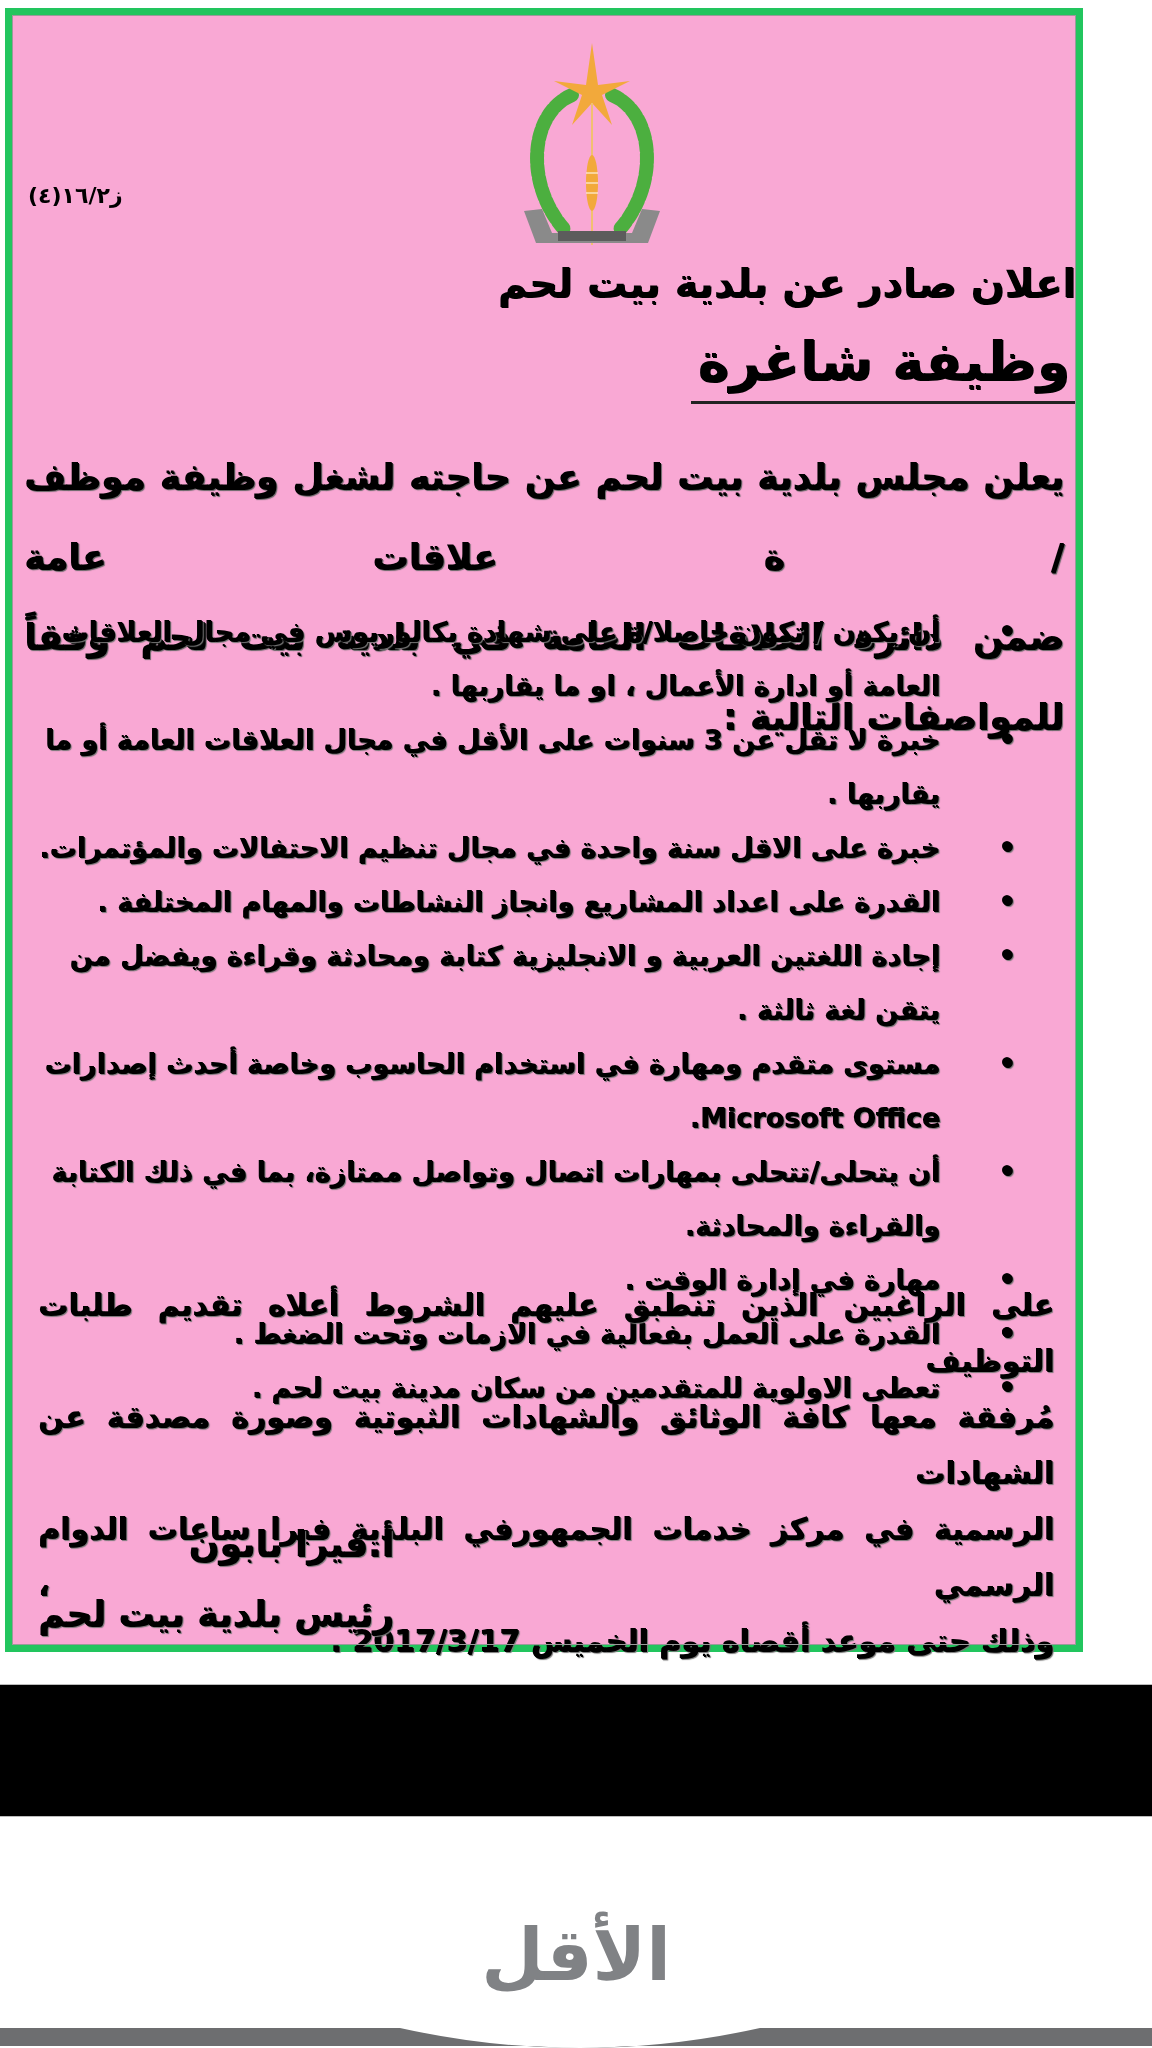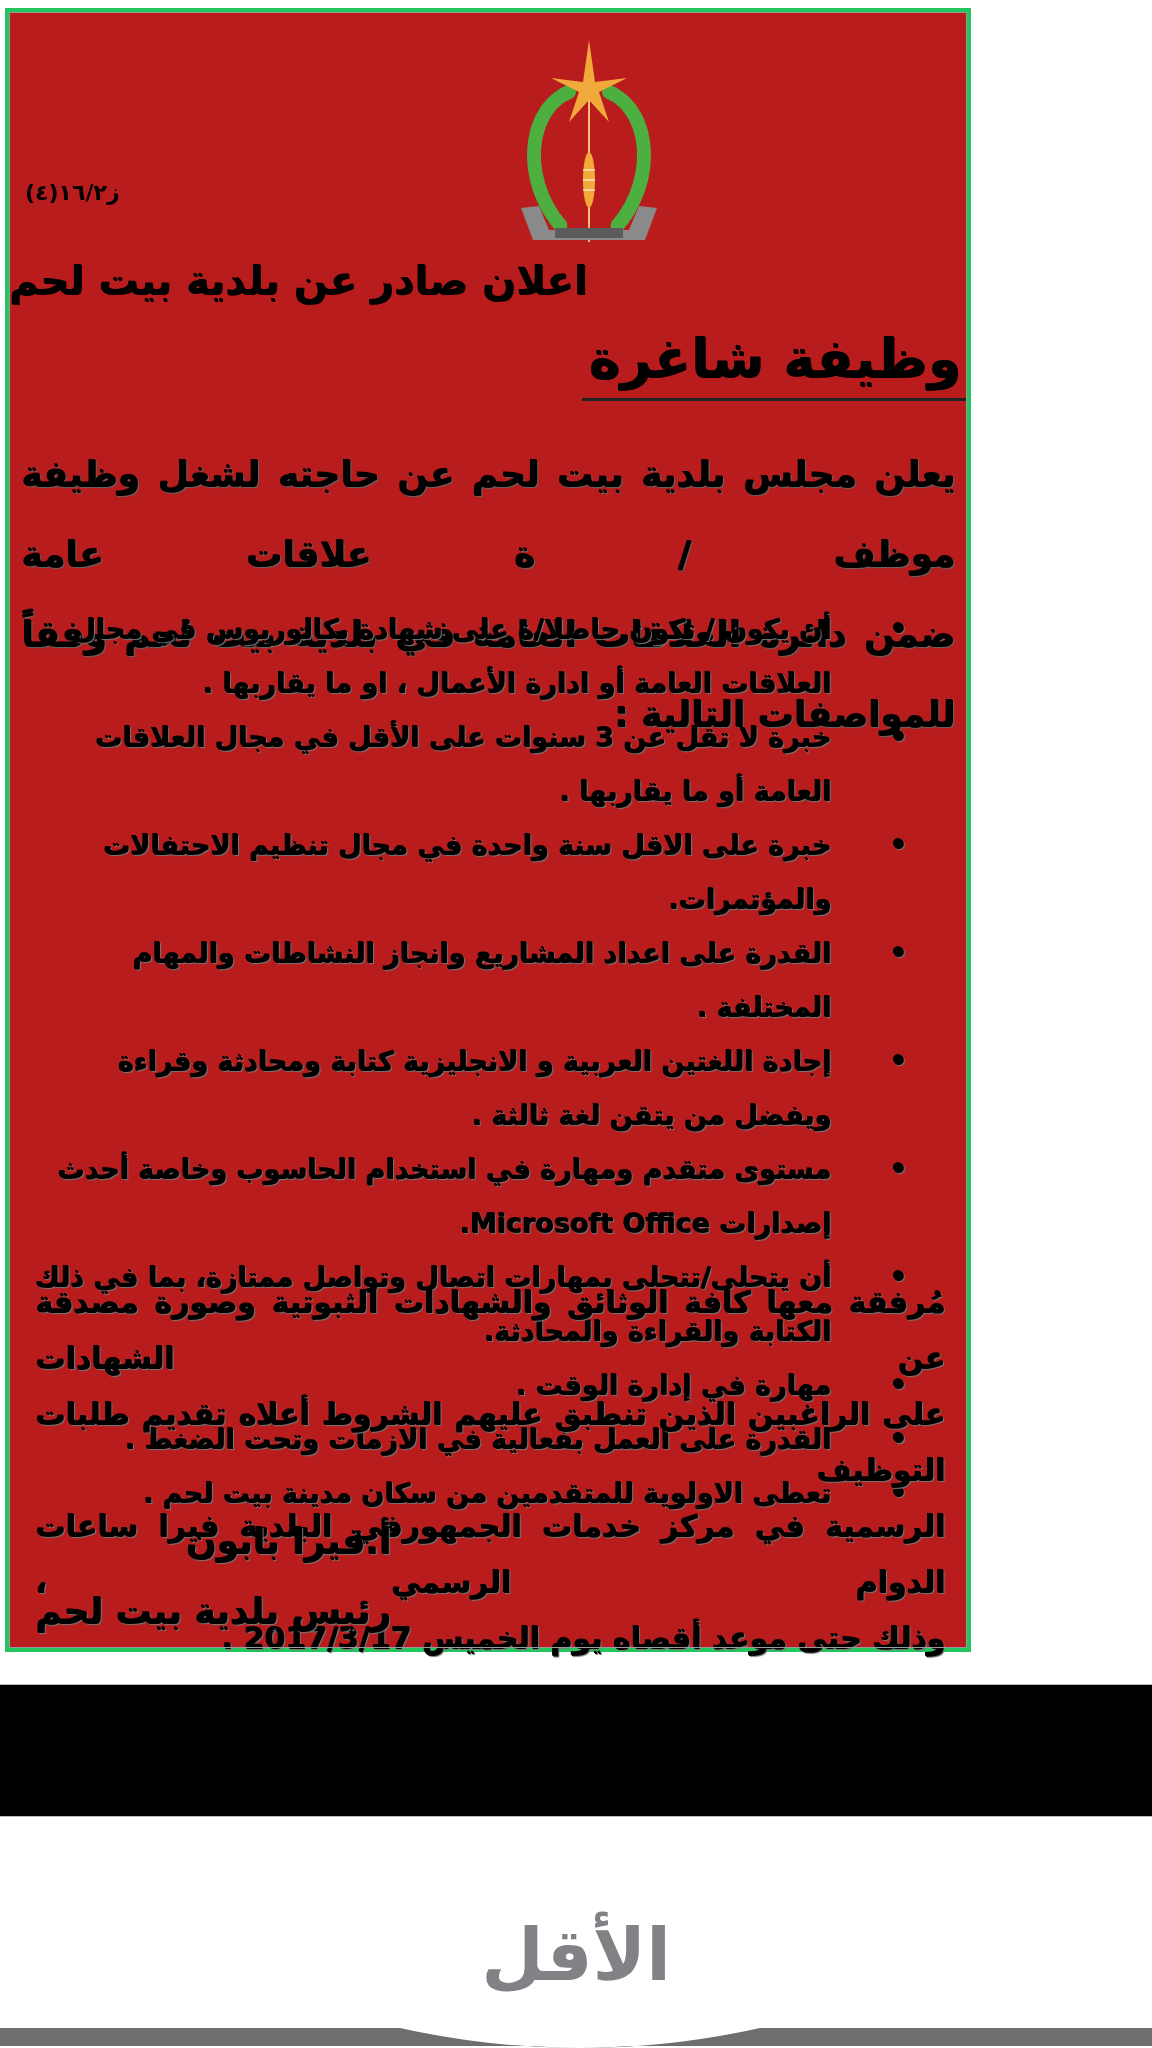--- a/index.html
+++ b/index.html
@@ -2,35 +2,35 @@
 <html><head>
   <meta charset="utf-8">
   <style>
     html, body { margin: 0; padding: 0; }
     body {
       width: 1152px; height: 2048px; position: relative; overflow: hidden;
       background: #ffffff; color: #000;
       font-family: "DejaVu Sans", sans-serif;
     }
     .ad-box {
-      position: absolute; left: 5px; top: 8px; width: 966px; height: 1644px;
-      box-sizing: border-box; border: 4px solid #22c55e; background: #b91c1c;
+      position: absolute; left: 5px; top: 8px; width: 1078px; height: 1644px;
+      box-sizing: border-box; border: 7px solid #22c55e; background: #f9a8d4;
     }
     .ad-box::after {
       content: ""; position: absolute; left: 0; top: 0; right: 0; bottom: 0;
       border: 1px solid #9a9a9a; pointer-events: none;
     }
     .ref {
       position: absolute; left: 16px; top: 168px;
       font-family: "DejaVu Sans", sans-serif; font-weight: bold; font-size: 22px;
       direction: rtl; letter-spacing: 1px;
     }
     .logo { position: absolute; left: 490px; top: 18px; width: 180px; height: 220px; }
     .heading1 {
-      position: absolute; left: 0; right: 0; top: 238px; text-align: left;
+      position: absolute; left: 0; right: 0; top: 238px; text-align: right;
       direction: rtl; font-weight: bold; font-size: 40px; line-height: 60px;
       text-shadow: 1px 1px 0 #000;
     }
     .heading2-wrap { position: absolute; left: 0; right: 0; top: 312px; text-align: right; }
     .heading2 {
       display: inline-block; direction: rtl; font-weight: bold; font-size: 54px; line-height: 70px;
       border-bottom: 3px solid #222; padding: 0 6px 4px; text-shadow: 1px 1px 0 #000;
     }
     .intro {
       position: absolute; left: 12px; right: 12px; top: 422px;
@@ -119,22 +119,22 @@
     <li class="req-item"><span class="bullet">•</span><span>إجادة اللغتين العربية و الانجليزية كتابة ومحادثة وقراءة ويفضل من يتقن لغة ثالثة .</span></li>
     <li class="req-item"><span class="bullet">•</span><span>مستوى متقدم ومهارة في استخدام الحاسوب وخاصة أحدث إصدارات Microsoft Office.</span></li>
     <li class="req-item"><span class="bullet">•</span><span>أن يتحلى/تتحلى بمهارات اتصال وتواصل ممتازة، بما في ذلك الكتابة والقراءة والمحادثة.</span></li>
     <li class="req-item"><span class="bullet">•</span><span>مهارة في إدارة الوقت .</span></li>
     <li class="req-item"><span class="bullet">•</span></li>
     <li class="req-item"><span class="bullet">•</span><span>القدرة على العمل بفعالية في الازمات وتحت الضغط .</span></li>
     <li class="req-item"><span class="bullet">•</span><span>تعطى الاولوية للمتقدمين من سكان مدينة بيت لحم .</span></li>
   </ul>
 
   <div class="closing">
+    <span class="line">على الراغبين الذين تنطبق عليهم الشروط أعلاه تقديم طلبات التوظيف</span>
     <span class="line">مُرفقة معها كافة الوثائق والشهادات الثبوتية وصورة مصدقة عن الشهادات</span>
-    <span class="line">على الراغبين الذين تنطبق عليهم الشروط أعلاه تقديم طلبات التوظيف</span>
     <span class="line">الرسمية في مركز خدمات الجمهورفي البلدية فيرا ساعات الدوام الرسمي ،</span>
     <span class="line last">وذلك حتى موعد أقصاه يوم الخميس 2017/3/17 .</span>
   </div>
 
   <div class="signature">
     <div>أ.فيرا بابون</div>
     <div>رئيس بلدية بيت لحم</div>
   </div>
 </div>
 

